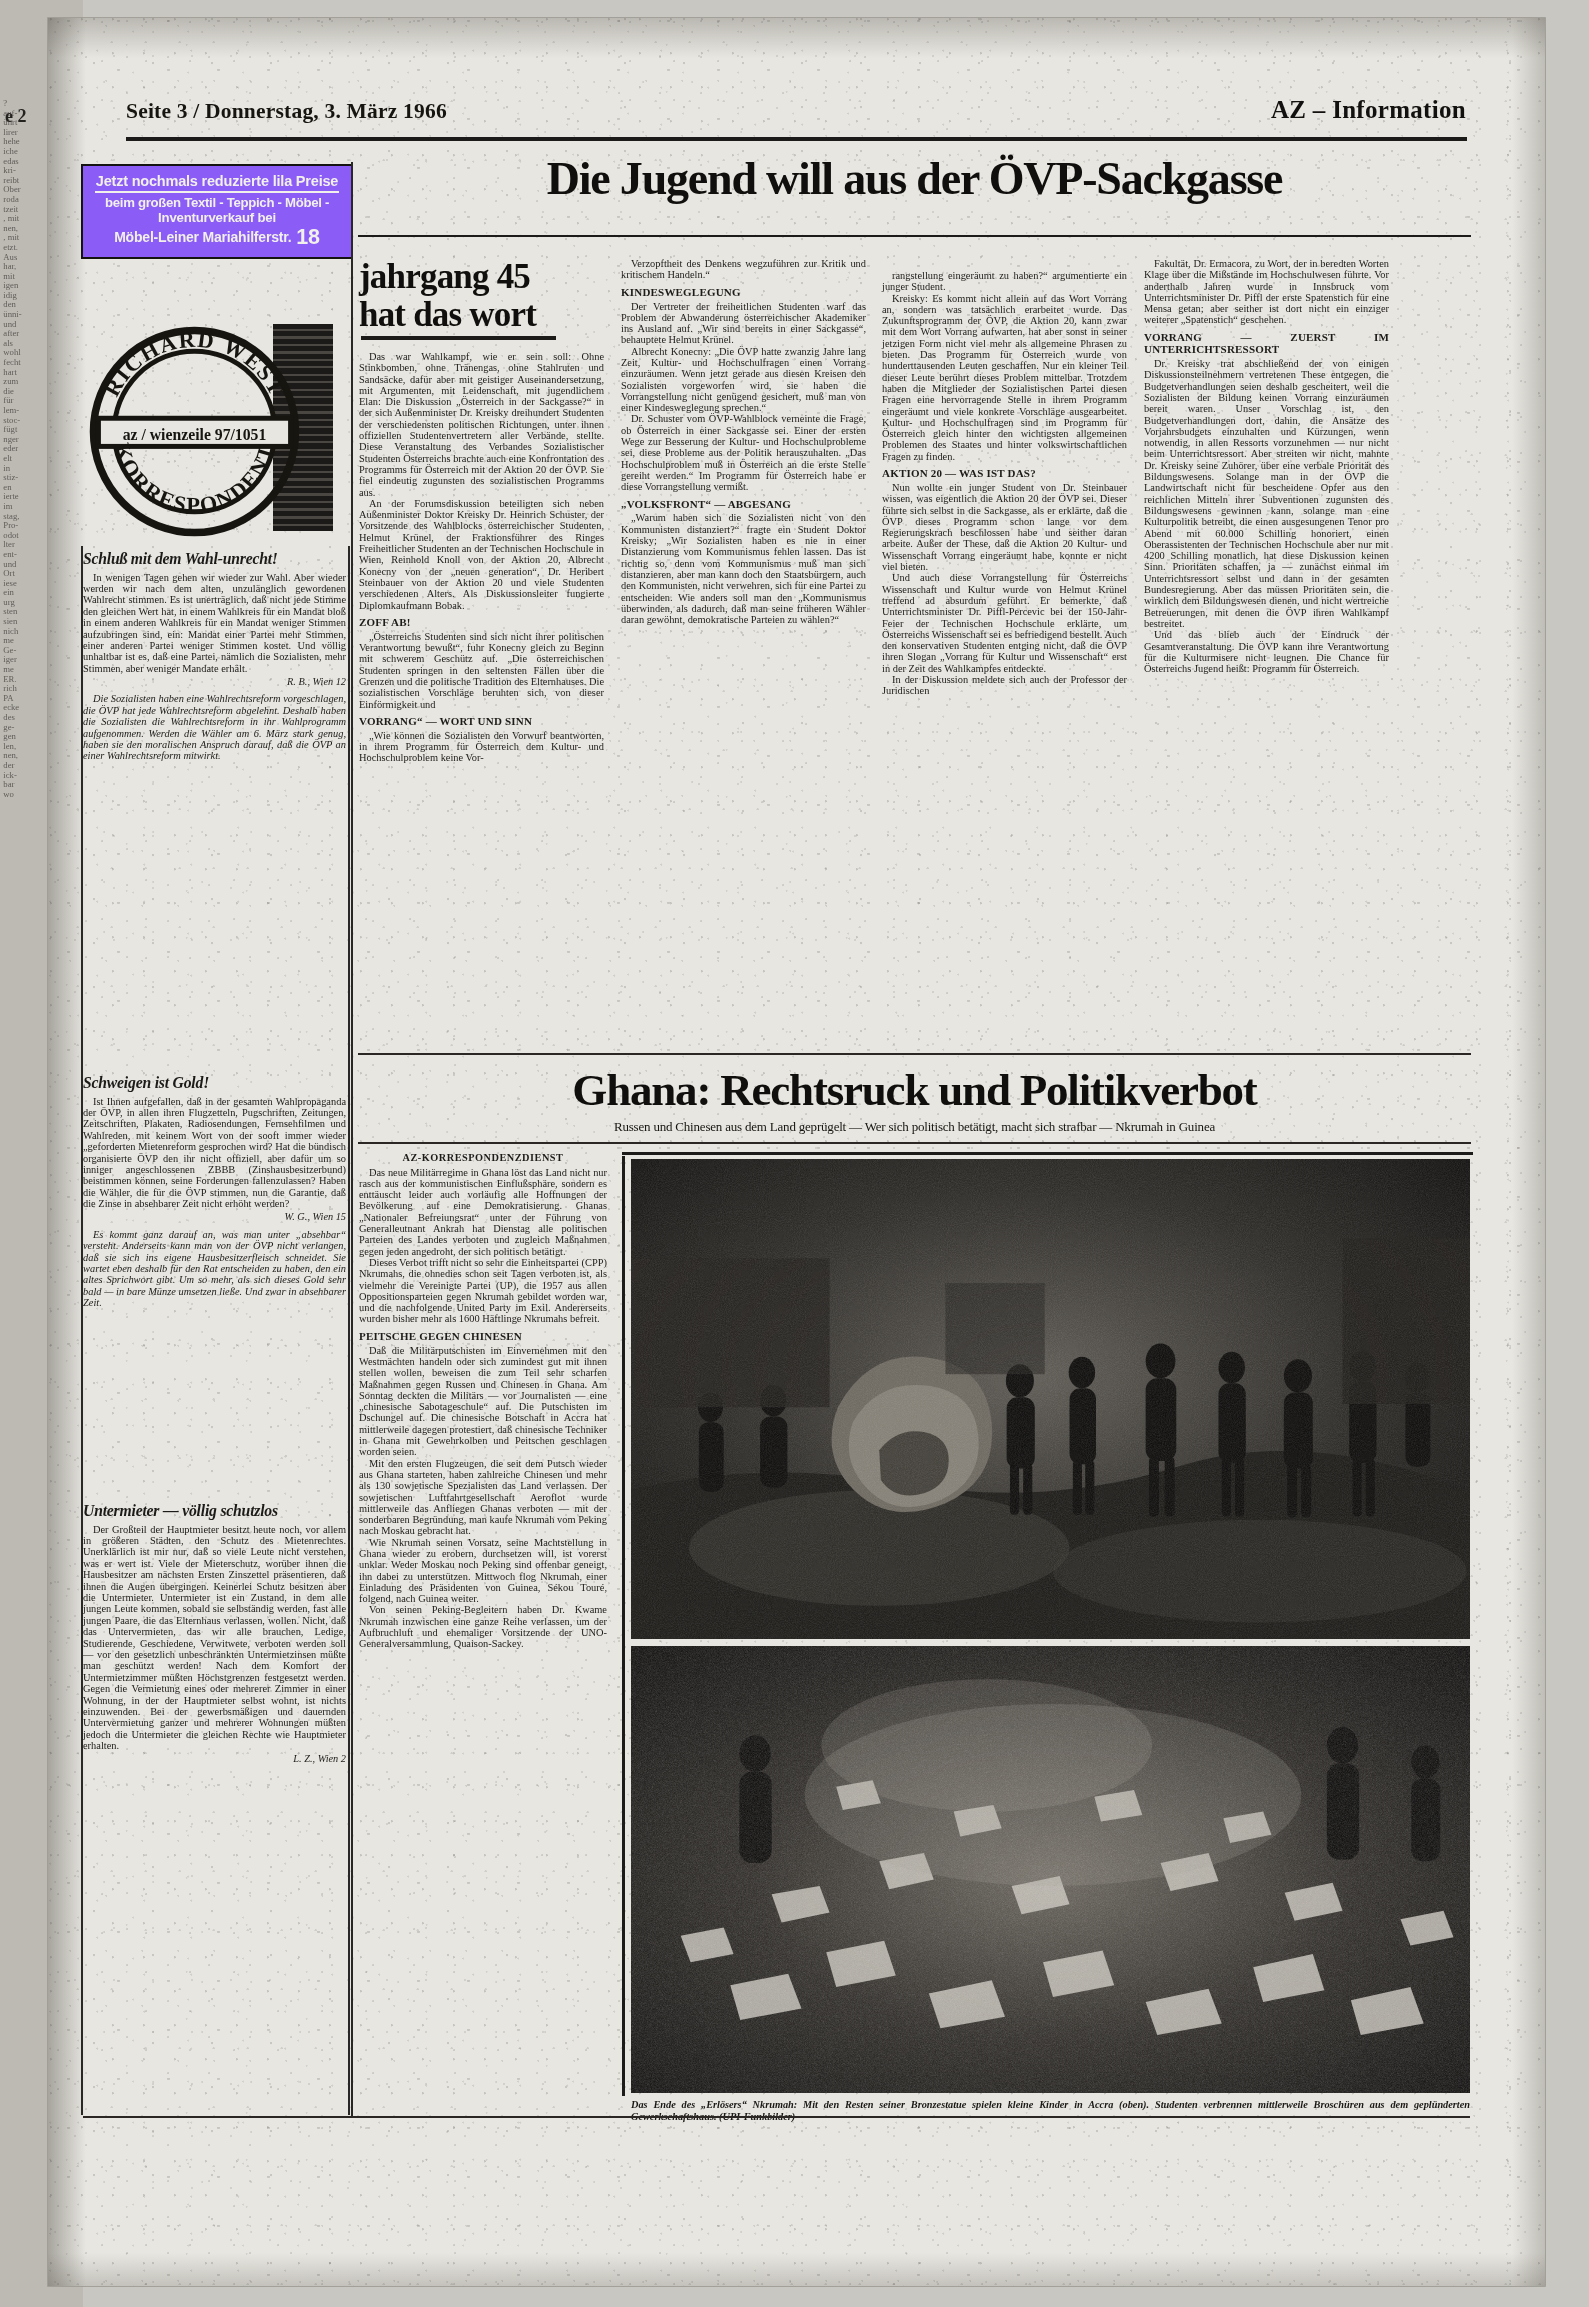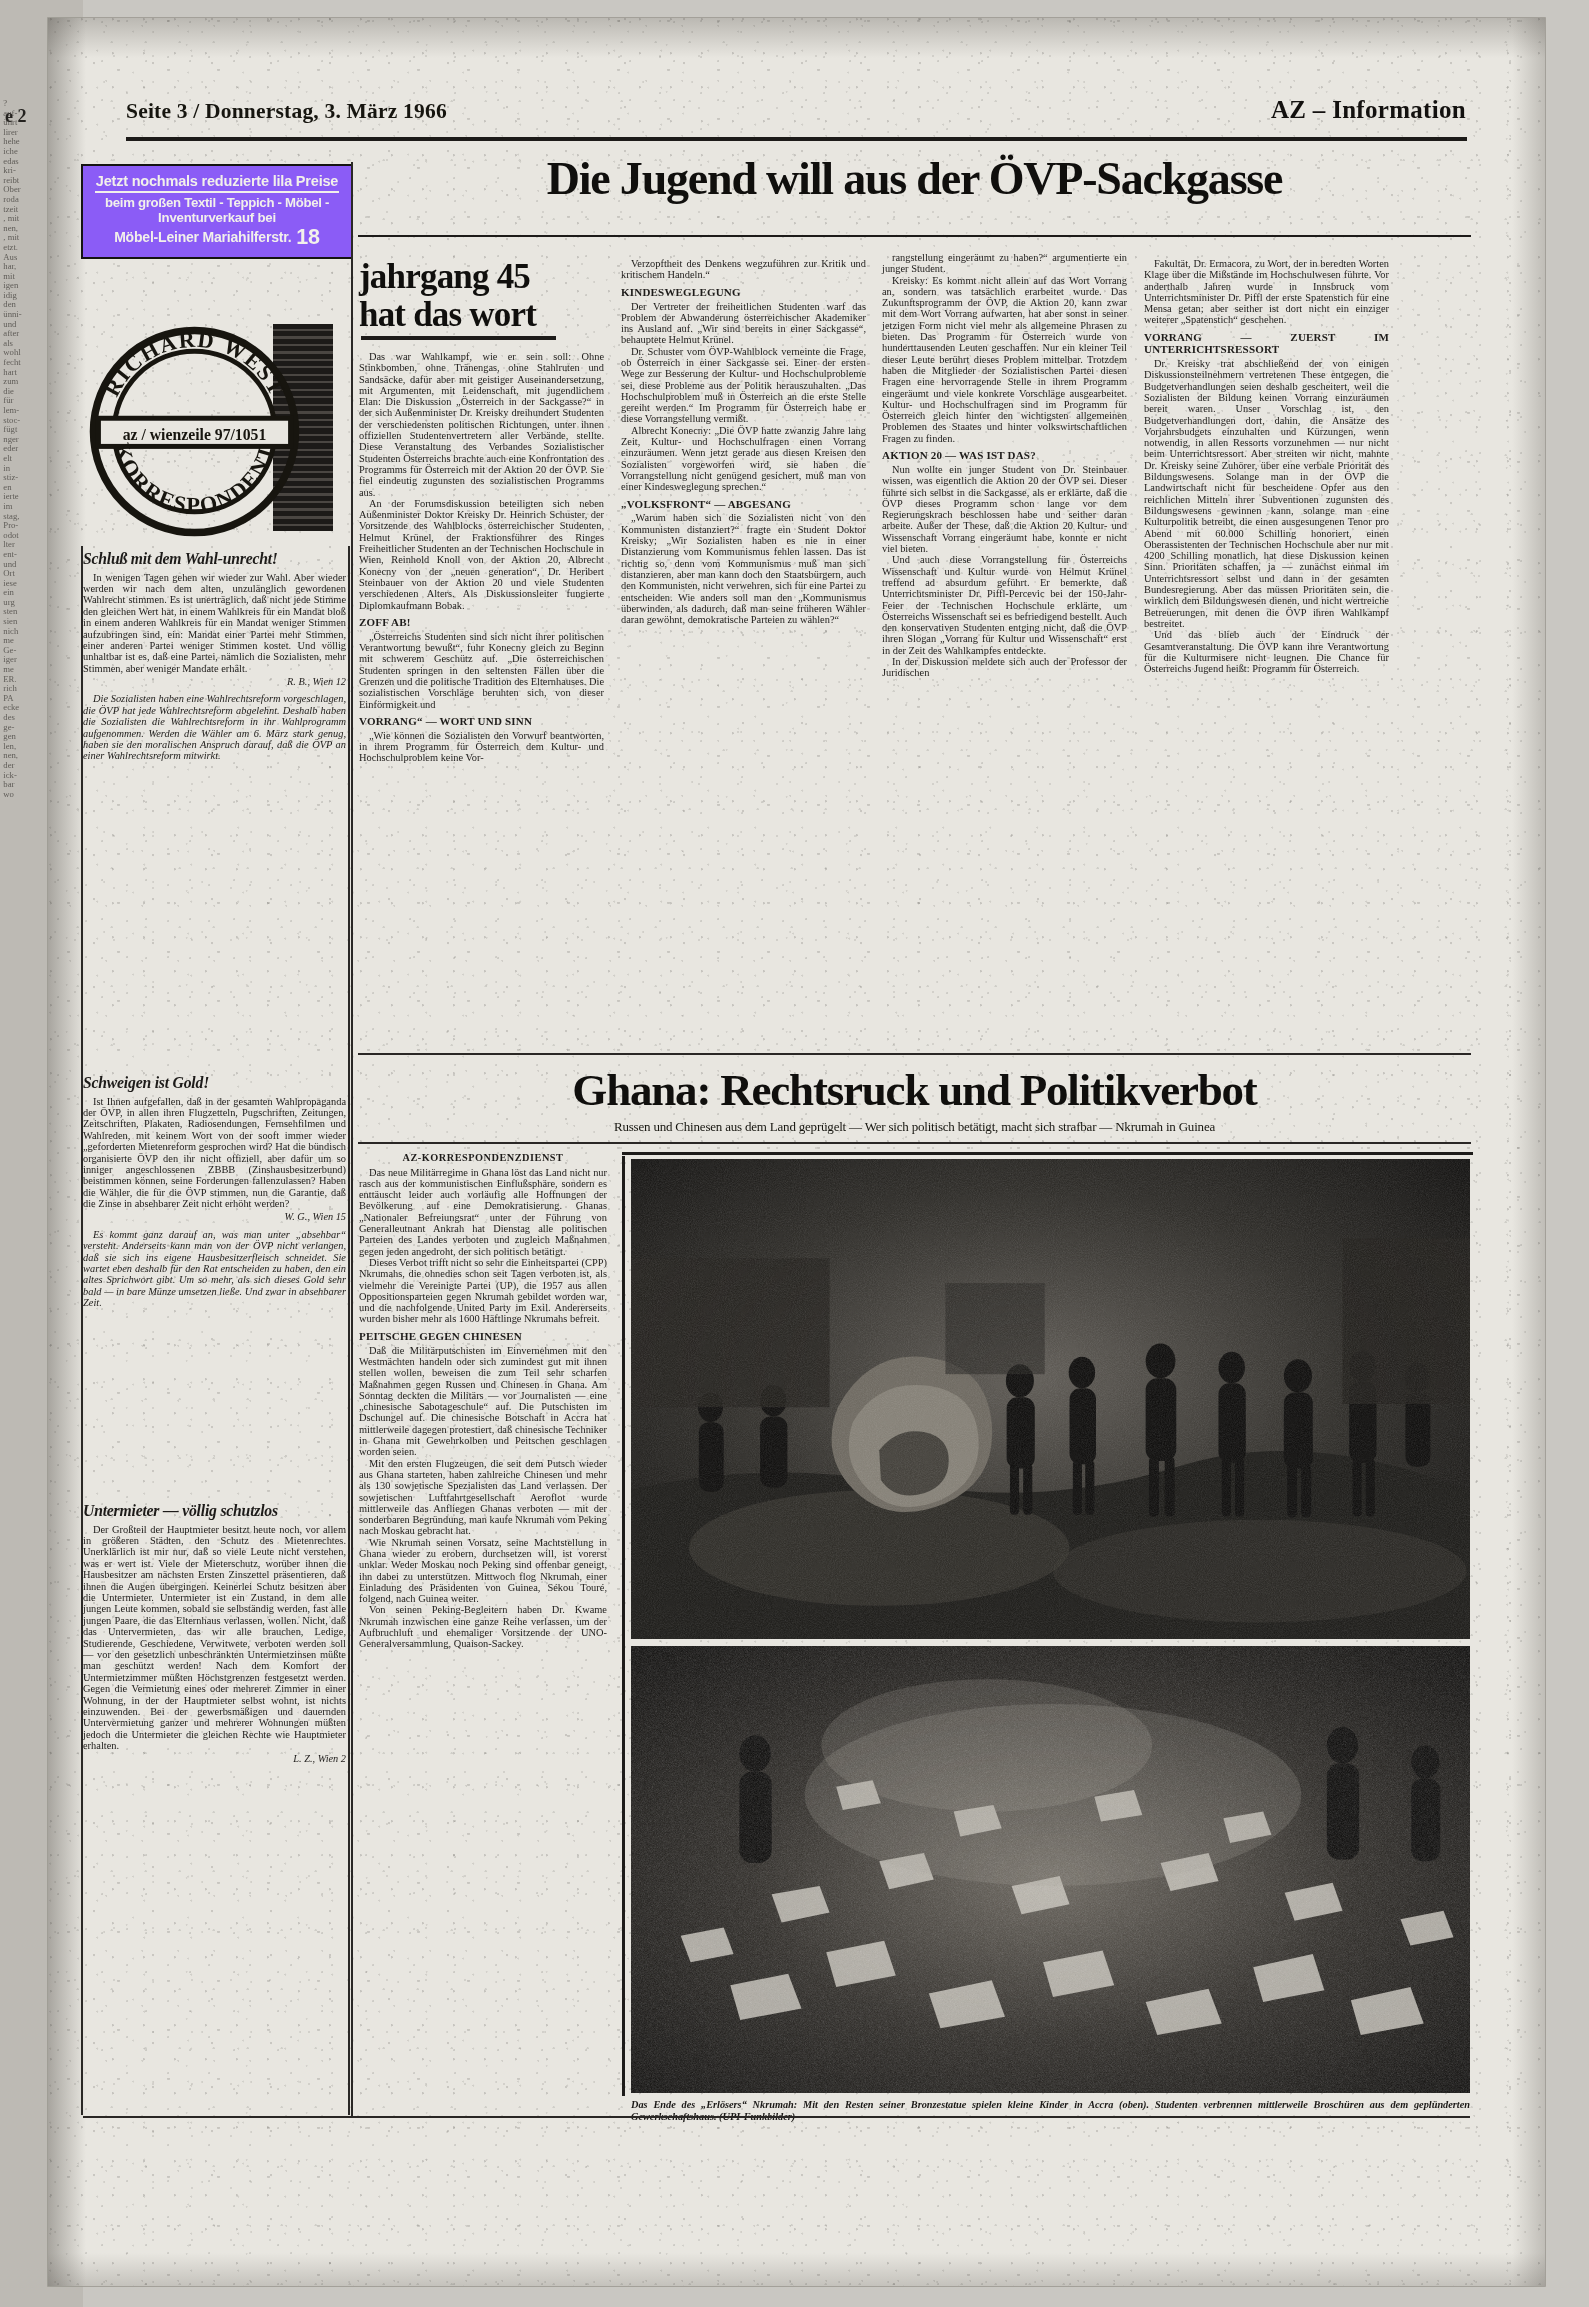--- a/index.html
+++ b/index.html
@@ -223,27 +223,27 @@
     <div class="subhead">ZOFF AB!</div>
     <p>„Österreichs Studenten sind sich nicht ihrer politischen Verantwortung bewußt“, fuhr Konecny gleich zu Beginn mit schwerem Geschütz auf. „Die österreichischen Studenten springen in den seltensten Fällen über die Grenzen und die politische Tradition des Elternhauses. Die sozialistischen Vorschläge beruhten sich, von dieser Einförmigkeit und</p>
     <div class="subhead">VORRANG“ — WORT UND SINN</div>
     <p>„Wie können die Sozialisten den Vorwurf beantworten, in ihrem Programm für Österreich dem Kultur- und Hochschulproblem keine Vor-</p>
   </div>
 
   <div class="col body" style="left:621px;top:258px;width:245px;">
     <p>Verzopftheit des Denkens wegzuführen zur Kritik und kritischem Handeln.“</p>
     <div class="subhead">KINDESWEGLEGUNG</div>
     <p>Der Vertreter der freiheitlichen Studenten warf das Problem der Abwanderung österreichischer Akademiker ins Ausland auf. „Wir sind bereits in einer Sackgasse“, behauptete Helmut Krünel.</p>
+    <p>Albrecht Konecny: „Die ÖVP hatte zwanzig Jahre lang Zeit, Kultur- und Hochschulfragen einen Vorrang einzuräumen. Wenn jetzt gerade aus diesen Kreisen den Sozialisten vorgeworfen wird, sie haben die Vorrangstellung nicht genügend gesichert, muß man von einer Kindesweglegung sprechen.“</p>
     <p>Dr. Schuster vom ÖVP-Wahlblock verneinte die Frage, ob Österreich in einer Sackgasse sei. Einer der ersten Wege zur Besserung der Kultur- und Hochschulprobleme sei, diese Probleme aus der Politik herauszuhalten. „Das Hochschulproblem muß in Österreich an die erste Stelle gereiht werden.“ Im Programm für Österreich habe er diese Vorrangstellung vermißt.</p>
-    <p>Albrecht Konecny: „Die ÖVP hatte zwanzig Jahre lang Zeit, Kultur- und Hochschulfragen einen Vorrang einzuräumen. Wenn jetzt gerade aus diesen Kreisen den Sozialisten vorgeworfen wird, sie haben die Vorrangstellung nicht genügend gesichert, muß man von einer Kindesweglegung sprechen.“</p>
     <div class="subhead">„VOLKSFRONT“ — ABGESANG</div>
     <p>„Warum haben sich die Sozialisten nicht von den Kommunisten distanziert?“ fragte ein Student Doktor Kreisky; „Wir Sozialisten haben es nie in einer Distanzierung vom Kommunismus fehlen lassen. Das ist richtig so, denn vom Kommunismus muß man sich distanzieren, aber man kann doch den Staatsbürgern, auch den Kommunisten, nicht verwehren, sich für eine Partei zu entscheiden. Wie anders soll man den „Kommunismus überwinden, als dadurch, daß man seine früheren Wähler daran gewöhnt, demokratische Parteien zu wählen?“</p>
   </div>
 
-  <div class="col body" style="left:882px;top:252px;width:245px;">
+  <div class="col body" style="left:882px;top:270px;width:245px;">
     <p>rangstellung eingeräumt zu haben?“ argumentierte ein junger Student.</p>
     <p>Kreisky: Es kommt nicht allein auf das Wort Vorrang an, sondern was tatsächlich erarbeitet wurde. Das Zukunftsprogramm der ÖVP, die Aktion 20, kann zwar mit dem Wort Vorrang aufwarten, hat aber sonst in seiner jetzigen Form nicht viel mehr als allgemeine Phrasen zu bieten. Das Programm für Österreich wurde von hunderttausenden Leuten geschaffen. Nur ein kleiner Teil dieser Leute berührt dieses Problem mittelbar. Trotzdem haben die Mitglieder der Sozialistischen Partei diesen Fragen eine hervorragende Stelle in ihrem Programm eingeräumt und viele konkrete Vorschläge ausgearbeitet. Kultur- und Hochschulfragen sind im Programm für Österreich gleich hinter den wichtigsten allgemeinen Problemen des Staates und hinter volkswirtschaftlichen Fragen zu finden.</p>
     <div class="subhead">AKTION 20 — WAS IST DAS?</div>
     <p>Nun wollte ein junger Student von Dr. Steinbauer wissen, was eigentlich die Aktion 20 der ÖVP sei. Dieser führte sich selbst in die Sackgasse, als er erklärte, daß die ÖVP dieses Programm schon lange vor dem Regierungskrach beschlossen habe und seither daran arbeite. Außer der These, daß die Aktion 20 Kultur- und Wissenschaft Vorrang eingeräumt habe, konnte er nicht viel bieten.</p>
     <p>Und auch diese Vorrangstellung für Österreichs Wissenschaft und Kultur wurde von Helmut Krünel treffend ad absurdum geführt. Er bemerkte, daß Unterrichtsminister Dr. Piffl-Percevic bei der 150-Jahr-Feier der Technischen Hochschule erklärte, um Österreichs Wissenschaft sei es befriedigend bestellt. Auch den konservativen Studenten entging nicht, daß die ÖVP ihren Slogan „Vorrang für Kultur und Wissenschaft“ erst in der Zeit des Wahlkampfes entdeckte.</p>
     <p>In der Diskussion meldete sich auch der Professor der Juridischen</p>
   </div>
 
   <div class="col body" style="left:1144px;top:258px;width:245px;">
     <p>Fakultät, Dr. Ermacora, zu Wort, der in beredten Worten Klage über die Mißstände im Hochschulwesen führte. Vor anderthalb Jahren wurde in Innsbruck vom Unterrichtsminister Dr. Piffl der erste Spatenstich für eine Mensa getan; aber seither ist dort nicht ein einziger weiterer „Spatenstich“ geschehen.</p>

